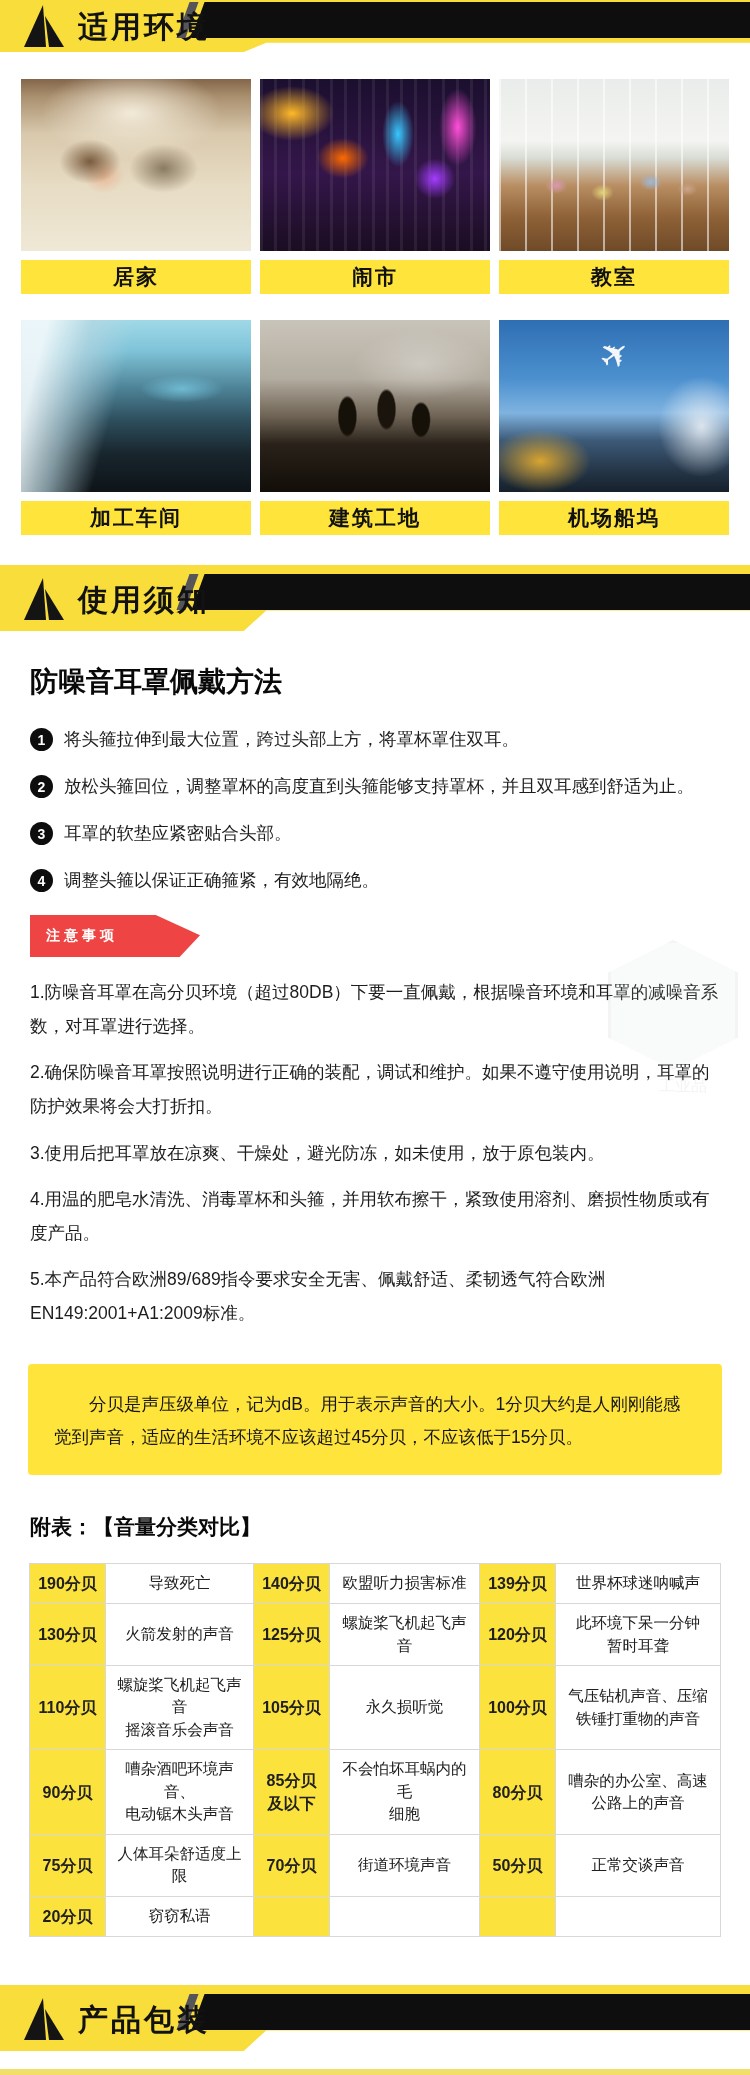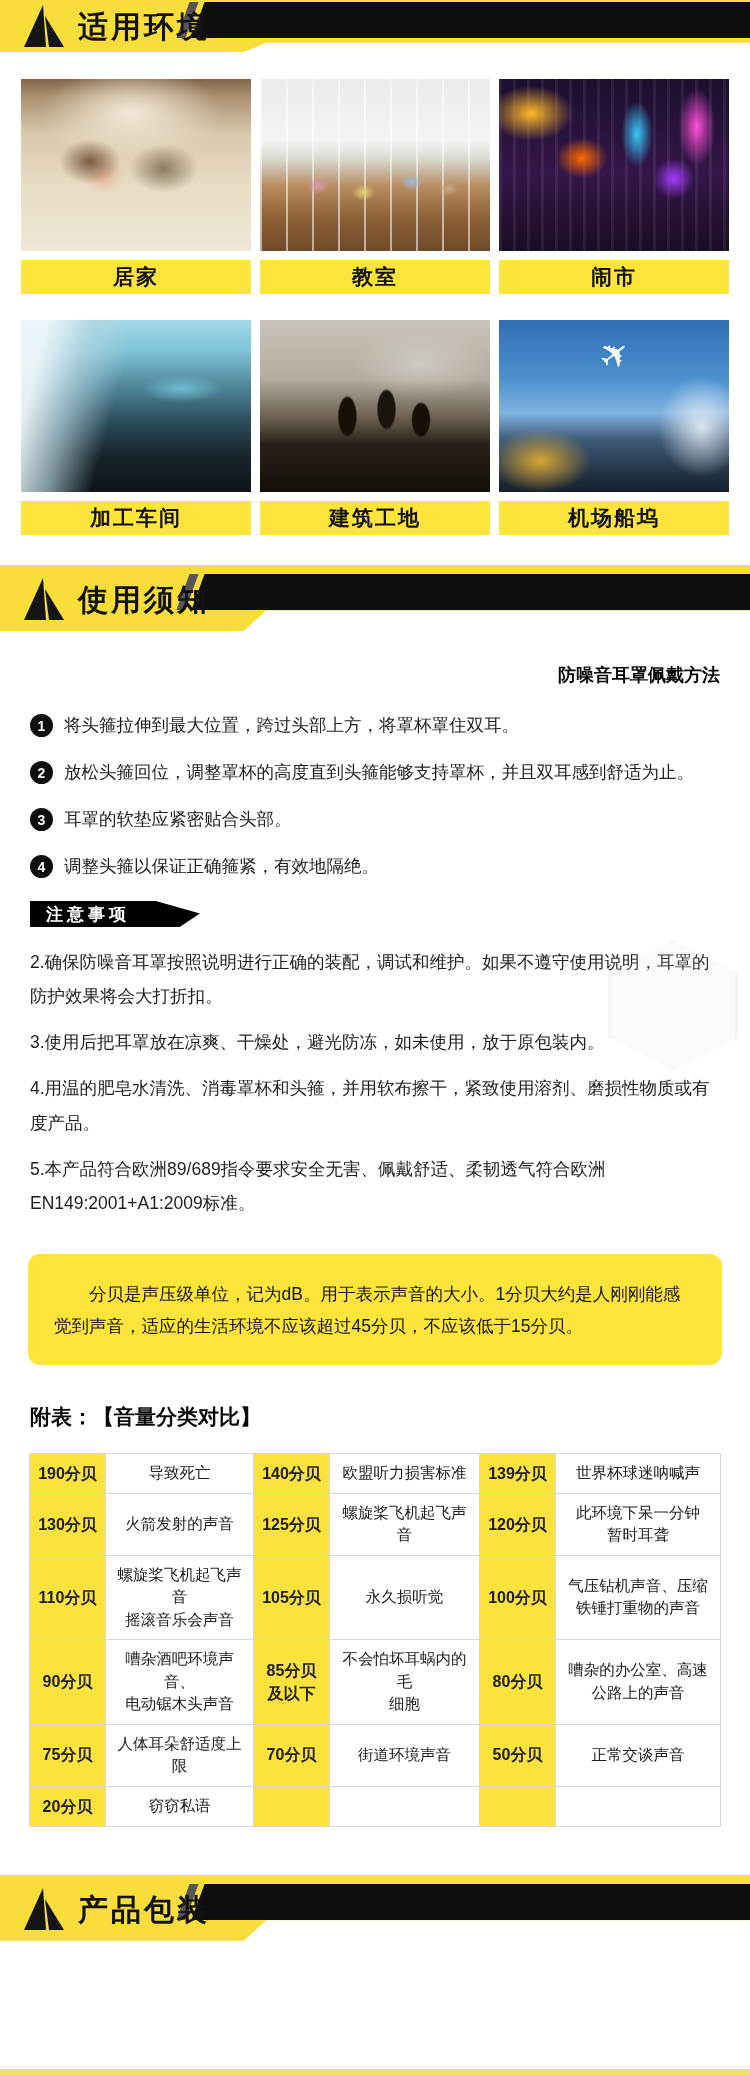--- a/index.html
+++ b/index.html
@@ -70,38 +70,38 @@
       linear-gradient(180deg,#c9c4ba 0%,#b3aca0 34%,#6e6354 56%,#2a221a 72%,#120d08 100%); }
   .ph-airport { position:relative; overflow:hidden; background:
       radial-gradient(70px 44px at 18% 82%, #d8a431 0%, transparent 72%),
       radial-gradient(60px 70px at 88% 62%, rgba(240,244,248,.85) 0%, transparent 72%),
       linear-gradient(180deg,#2e6fb3 0%,#4c90cf 34%,#7fb3e0 54%,#3d5a78 70%,#27394c 86%,#15202b 100%); }
   .plane { position:absolute; left:44%; top:8%; color:#f4f7fa; font-size:36px;
            transform:rotate(-38deg); }
 
   
   .content { padding:0 30px; }
-  .wear-title { font-size:18px; font-weight:bold; color:#090909; margin-top:32px;text-align:right; }
+  .wear-title { font-size:28px; font-weight:bold; color:#090909; margin-top:32px; }
   .steps { margin-top:26px; list-style:none; }
   .step { display:flex; align-items:flex-start; gap:11px; margin-bottom:23px;
           font-size:17.5px; color:#1d1d1d; }
   .step-num { flex:0 0 auto; width:23px; height:23px; border-radius:50%; background:#0d0d0d;
           color:#fff; font-size:14px; font-weight:bold; display:flex; align-items:center;
           justify-content:center; margin-top:1px; }
-  .notice-badge { margin:16px 0 18px; width:170px; height:26px; background:#000000; color:#fff;
-          font-size:17px; font-weight:bold; letter-spacing:4px; display:flex; align-items:center;
+  .notice-badge { margin:16px 0 18px; width:170px; height:42px; background:#ef4444; color:#fff;
+          font-size:14px; font-weight:bold; letter-spacing:4px; display:flex; align-items:center;
           padding-left:16px; clip-path:polygon(0 0,74% 0,100% 48%,88% 100%,0 100%); }
   .notice { font-size:17.5px; line-height:1.95; color:#1d1d1d; margin-bottom:12px; }
   .watermark { position:absolute; left:608px; top:940px; width:150px; height:170px; opacity:.10;
           pointer-events:none; }
   .watermark .hex { width:130px; height:130px; border:3px solid #9aa0a6;
           clip-path:polygon(50% 0,100% 25%,100% 75%,50% 100%,0 75%,0 25%); background:#cfd4d8; }
   .watermark .wm-text { text-align:center; font-size:16px; color:#8d939a; margin-top:6px; }
 
-  .tip-box { margin:34px 28px 0; background:#ffe43c; border-radius:12px; padding:24px 26px 22px;
+  .tip-box { margin:34px 28px 0; background:#ffe43c; border-radius:4px; padding:24px 26px 22px;
           font-size:17.5px; line-height:1.85; color:#161616; }
   .tip-box p { text-indent:2em; }
 
   .table-title { font-size:21px; font-weight:bold; color:#090909; margin:38px 30px 0;font-family:Liberation Mono, monospace; }
   .db-table { margin:22px 29px 0; border-collapse:collapse; width:692px; font-size:15.5px;
           color:#202020; }
   .db-table td { border:1px solid #d8d8d8; text-align:center; padding:8px 5px;
           line-height:1.45; white-space:pre-line; }
   .db-table td.db { background:#fbe23d; font-weight:bold; width:76px; font-size:16px; }
   .db-table td.desc { }
@@ -121,26 +121,26 @@
   </span>
   <span class="band-title">适用环境</span>
 </header>
 
 <section class="env-grid">
   <figure class="env-cell">
     <div class="ph ph-home"></div>
     <figcaption class="env-label">居家</figcaption>
   </figure>
   <figure class="env-cell">
+    <div class="ph ph-street"></div>
+    <figcaption class="env-label">闹市</figcaption>
+  </figure>
+  <figure class="env-cell">
     <div class="ph ph-classroom"></div>
     <figcaption class="env-label">教室</figcaption>
-  </figure>
-  <figure class="env-cell">
-    <div class="ph ph-street"></div>
-    <figcaption class="env-label">闹市</figcaption>
   </figure>
   <figure class="env-cell">
     <div class="ph ph-workshop"></div>
     <figcaption class="env-label">加工车间</figcaption>
   </figure>
   <figure class="env-cell">
     <div class="ph ph-site"></div>
     <figcaption class="env-label">建筑工地</figcaption>
   </figure>
   <figure class="env-cell">
@@ -180,20 +180,21 @@
       <span class="step-text">耳罩的软垫应紧密贴合头部。</span>
     </li>
     <li class="step">
       <span class="step-num">4</span>
       <span class="step-text">调整头箍以保证正确箍紧，有效地隔绝。</span>
     </li>
   </ol>
 
   <div class="notice-badge">注意事项</div>
 
+  <p class="notice">1.防噪音耳罩在高分贝环境（超过80DB）下要一直佩戴，根据噪音环境和耳罩的减噪音系数，对耳罩进行选择。</p>
   <p class="notice">2.确保防噪音耳罩按照说明进行正确的装配，调试和维护。如果不遵守使用说明，耳罩的防护效果将会大打折扣。</p>
   <p class="notice">3.使用后把耳罩放在凉爽、干燥处，避光防冻，如未使用，放于原包装内。</p>
   <p class="notice">4.用温的肥皂水清洗、消毒罩杯和头箍，并用软布擦干，紧致使用溶剂、磨损性物质或有度产品。</p>
   <p class="notice">5.本产品符合欧洲89/689指令要求安全无害、佩戴舒适、柔韧透气符合欧洲EN149:2001+A1:2009标准。</p>
 </section>
 
 <div class="watermark">
   <div class="hex"></div>
   <div class="wm-text">工业品</div>
 </div>

